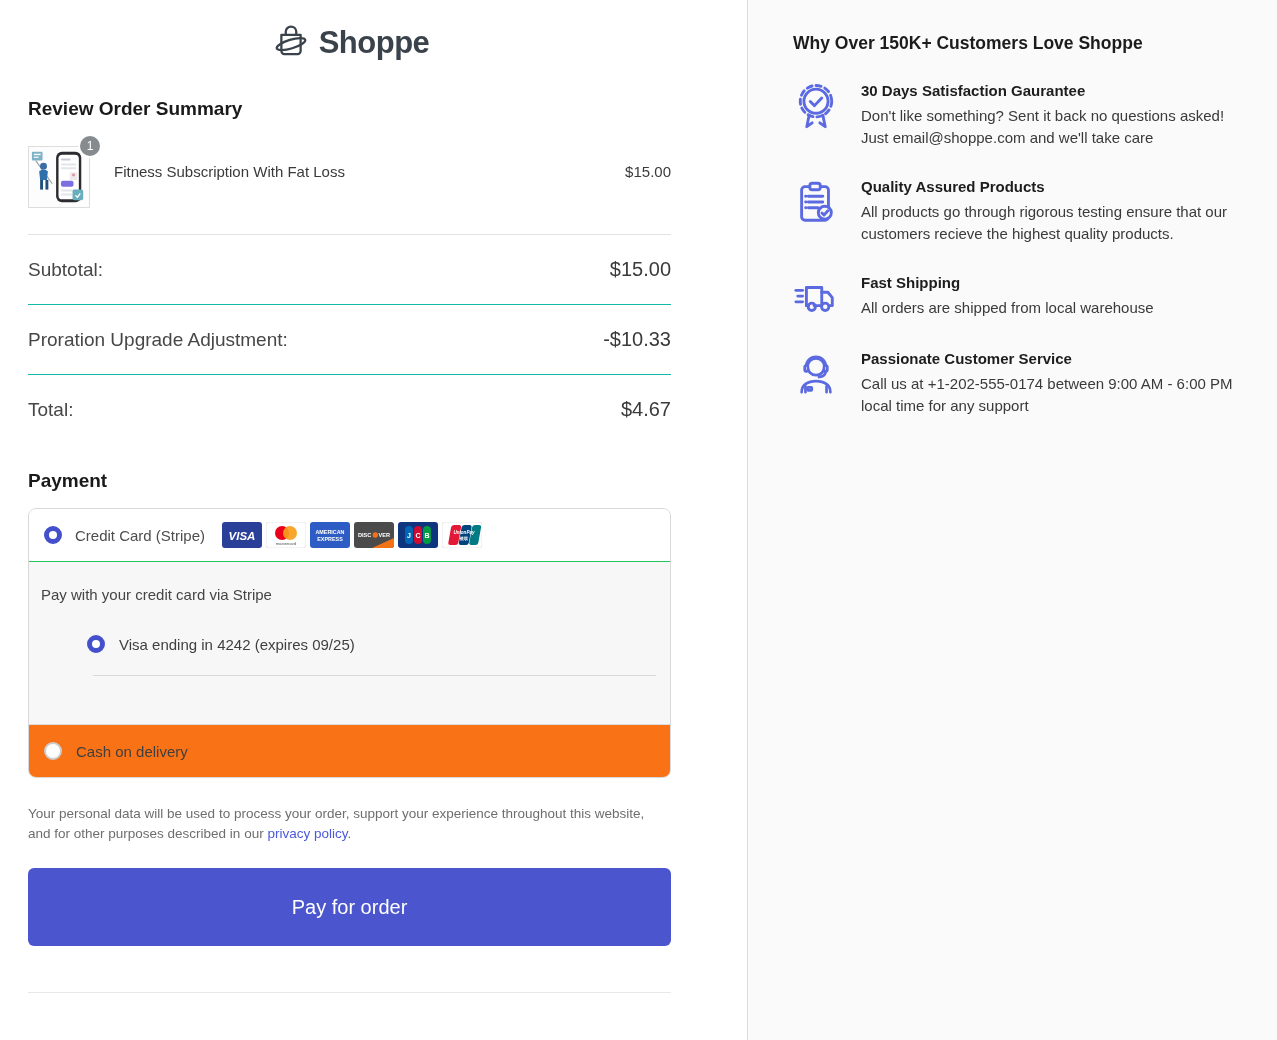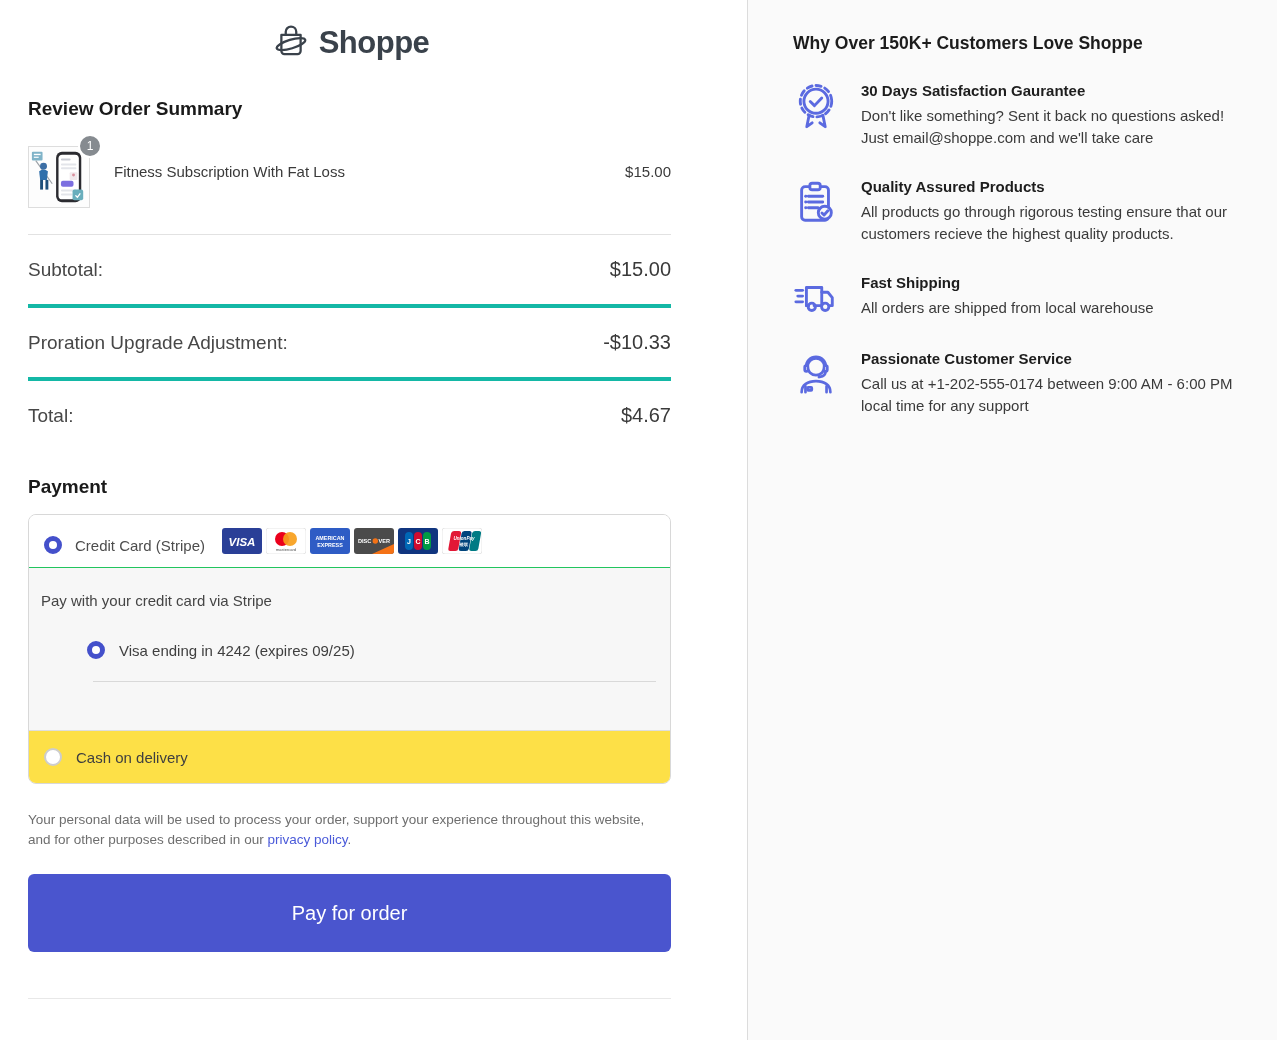--- a/index.html
+++ b/index.html
@@ -20,42 +20,42 @@
   .product-row { display:flex; align-items:flex-start; margin-top:26px; padding-bottom:26px; border-bottom:1px solid #e2e2e2; }
   .thumb-wrap { position:relative; width:62px; height:62px; flex:none; }
   .thumb { width:62px; height:62px; border:1px solid #ddd; background:#fff; }
   .qty-badge { position:absolute; top:-12px; right:-12px; width:24px; height:24px; border-radius:50%;
                background:#868b90; border:2px solid #fff; color:#fff; font-size:12px;
                display:flex; align-items:center; justify-content:center; }
   .prod-name { font-size:15px; color:#3a3a3a; margin-left:24px; margin-top:17px; flex:1; }
   .prod-price { font-size:15px; color:#3a3a3a; margin-top:17px; }
 
   .money-row { display:flex; justify-content:space-between; align-items:center;
-               padding:23px 0; border-bottom:4px solid #14b8a6; }
+               padding:23px 0; border-bottom:1px solid #14b8a6; }
   .money-row.last { border-bottom:none; }
   .money-label { font-size:19px; color:#474747; }
   .money-value { font-size:20px; color:#3a3a3a; }
 
   .payment-title { margin-top:26px; }
 
   .pay-box { margin-top:16px; border:1px solid #d8d8d8; border-radius:8px; overflow:hidden; background:#fff; }
-  .cc-row { display:flex; align-items:flex-end; gap:13px; padding:13px 15px; background:#fff; }
+  .cc-row { display:flex; align-items:center; gap:13px; padding:13px 15px; background:#fff; }
   .cc-label { font-size:15px; color:#4d4d4d; margin-right:4px; }
   .logos { display:flex; gap:4px; align-items:center; }
   .logos svg { display:block; }
 
   .stripe-panel { background:#f7f7f7; border-top:1px solid #22c55e; border-bottom:1px solid #dedede;
                   padding:24px 14px 34px 12px; }
   .stripe-note { font-size:15px; color:#454545; margin-bottom:24px; }
   .saved-block { margin-left:46px; }
   .opt-row { display:flex; align-items:center; gap:14px; padding:8px 0; }
   .opt-label { font-size:15px; color:#3f3f3f; }
   .inner-divider { border-top:1px solid #d9d9d9; margin:14px 0 14px 6px; }
 
-  .cod-row { display:flex; align-items:center; gap:14px; padding:17px 15px; background:#fde047; }
+  .cod-row { display:flex; align-items:center; gap:14px; padding:17px 15px; background:#f97316; }
 
   .radio { width:18px; height:18px; border-radius:50%; background:#fff; flex:none; cursor:pointer; }
   .radio.sel { border:5px solid #4450cb; }
   .radio.unsel { border:2px solid #cdcdcd; }
 
   .privacy { margin-top:26px; font-size:13.5px; color:#6e6e6e; line-height:20px; max-width:625px; }
   .privacy a { color:#4a5ad9; text-decoration:none; cursor:pointer; }
 
   .pay-btn { margin-top:24px; width:643px; height:78px; background:#4a55ce; border:none; border-radius:6px;
              color:#fff; font-size:20px; font-family:"Liberation Sans", sans-serif; cursor:pointer; }

